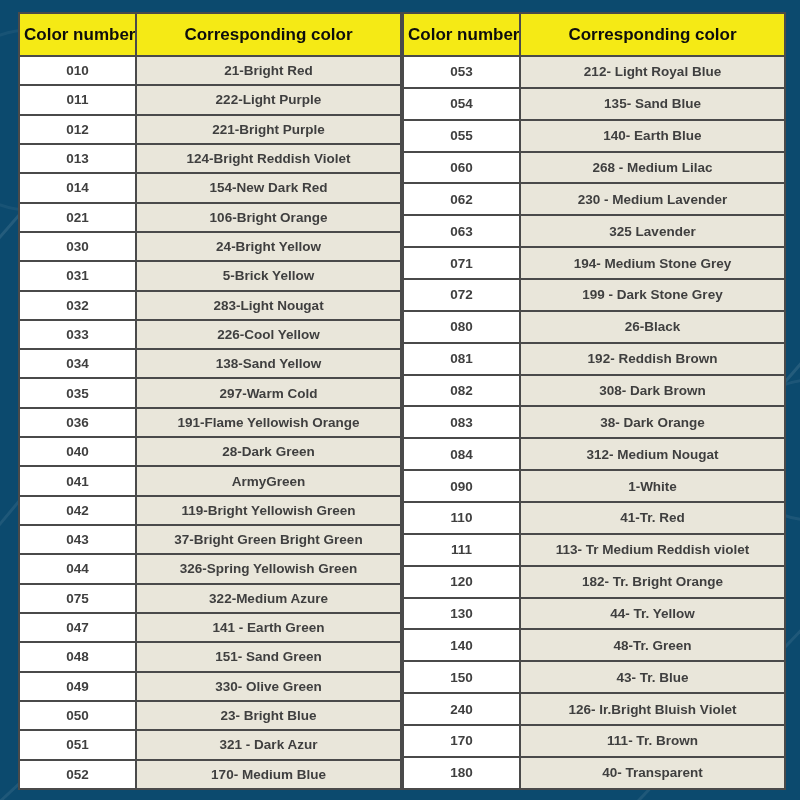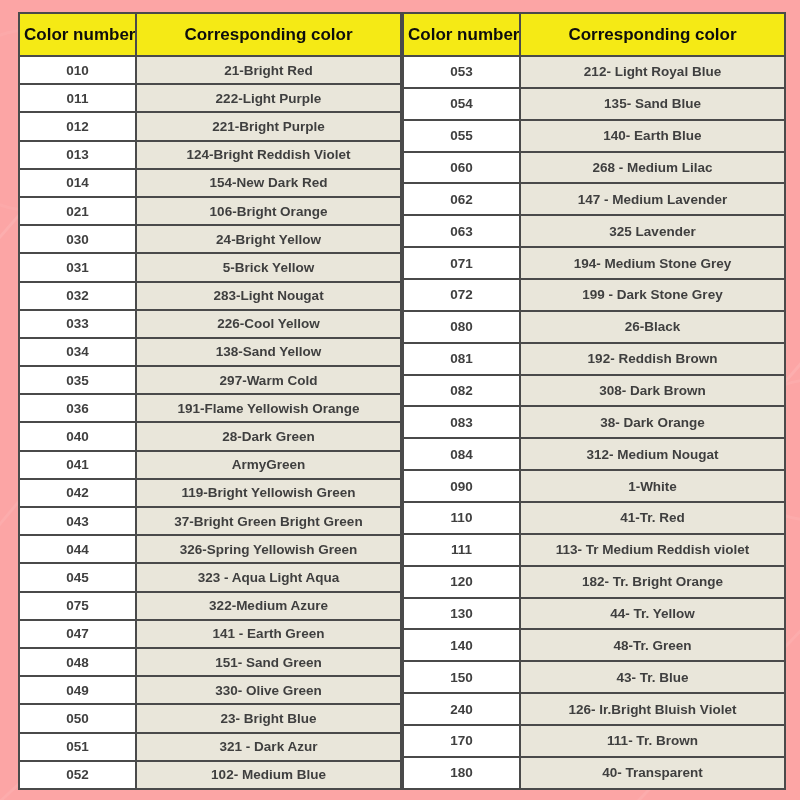--- a/index.html
+++ b/index.html
@@ -8,21 +8,21 @@
     width: 800px;
     height: 800px;
     overflow: hidden;
     background: #1e96f0;
     font-family: "Liberation Sans", sans-serif;
   }
   .stage {
     position: relative;
     width: 800px;
     height: 800px;
-    background: #fca5a5;
+    background: #0c4a6e;
   }
   .bg-lines {
     position: absolute;
     left: 0; top: 0;
     width: 800px; height: 800px;
     pointer-events: none;
   }
   .tables-wrap {
     position: absolute;
     left: 18px;
@@ -159,24 +159,20 @@
           </tr>
           <tr>
             <td class="cell-number">043</td>
             <td class="cell-name">37-Bright Green Bright Green</td>
           </tr>
           <tr>
             <td class="cell-number">044</td>
             <td class="cell-name">326-Spring Yellowish Green</td>
           </tr>
           <tr>
-            <td class="cell-number">045</td>
-            <td class="cell-name">323 - Aqua Light Aqua</td>
-          </tr>
-          <tr>
             <td class="cell-number">075</td>
             <td class="cell-name">322-Medium Azure</td>
           </tr>
           <tr>
             <td class="cell-number">047</td>
             <td class="cell-name">141 - Earth Green</td>
           </tr>
           <tr>
             <td class="cell-number">048</td>
             <td class="cell-name">151- Sand Green</td>
@@ -188,21 +184,21 @@
           <tr>
             <td class="cell-number">050</td>
             <td class="cell-name">23- Bright Blue</td>
           </tr>
           <tr>
             <td class="cell-number">051</td>
             <td class="cell-name">321 - Dark Azur</td>
           </tr>
           <tr>
             <td class="cell-number">052</td>
-            <td class="cell-name">102- Medium Blue</td>
+            <td class="cell-name">170- Medium Blue</td>
           </tr>
         </tbody>
     </table>
 
     <table class="color-table">
       <colgroup>
           <col class="col-number">
           <col class="col-name">
         </colgroup>
       <thead>
@@ -223,21 +219,21 @@
           <tr>
             <td class="cell-number">055</td>
             <td class="cell-name">140- Earth Blue</td>
           </tr>
           <tr>
             <td class="cell-number">060</td>
             <td class="cell-name">268 - Medium Lilac</td>
           </tr>
           <tr>
             <td class="cell-number">062</td>
-            <td class="cell-name">147 - Medium Lavender</td>
+            <td class="cell-name">230 - Medium Lavender</td>
           </tr>
           <tr>
             <td class="cell-number">063</td>
             <td class="cell-name">325 Lavender</td>
           </tr>
           <tr>
             <td class="cell-number">071</td>
             <td class="cell-name">194- Medium Stone Grey</td>
           </tr>
           <tr>

